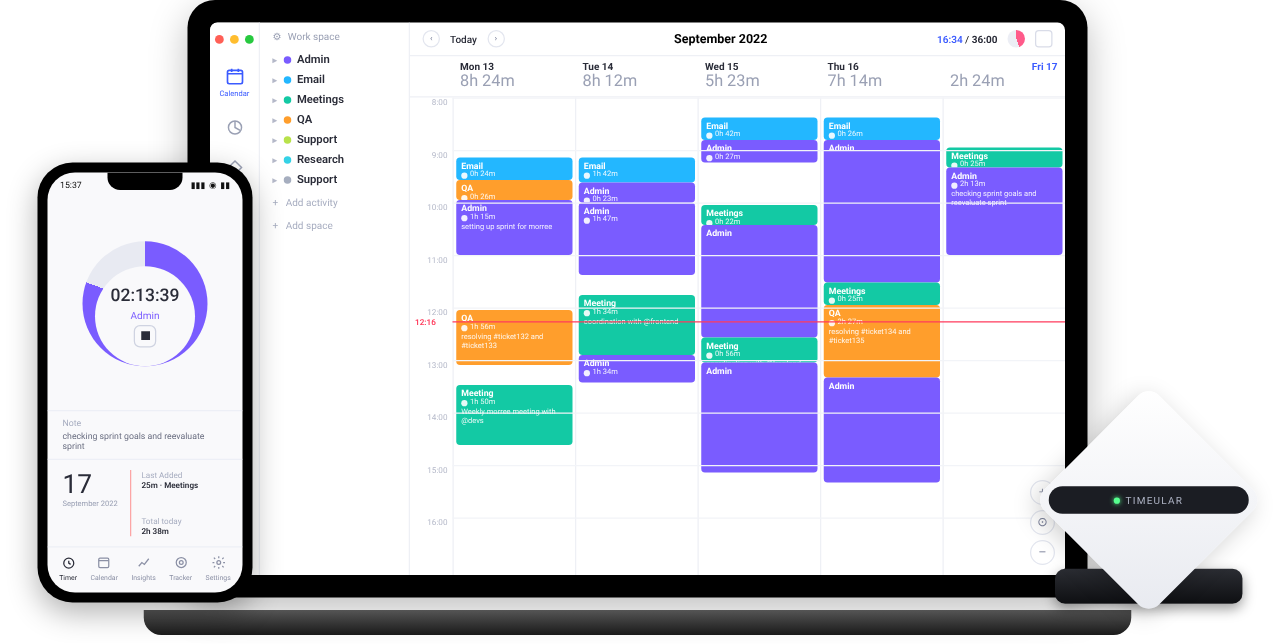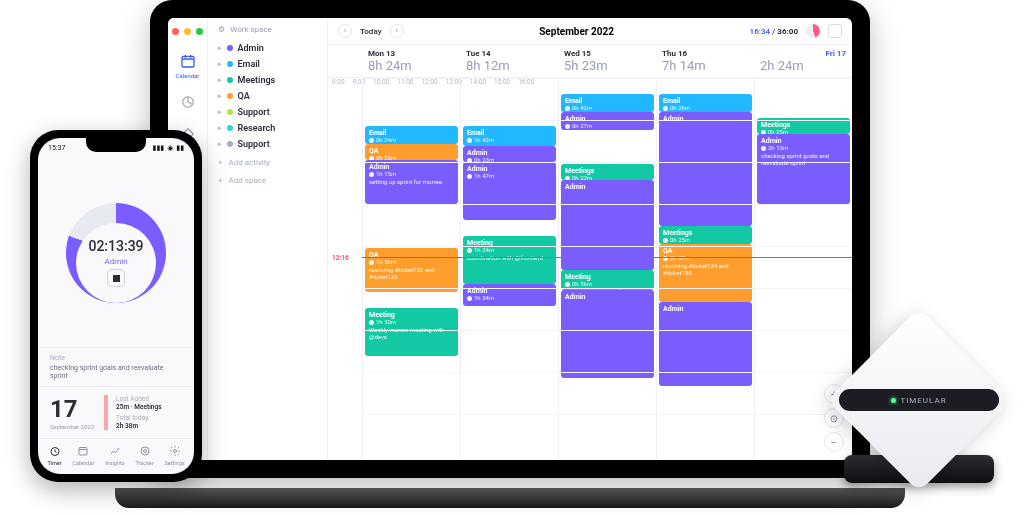--- a/index.html
+++ b/index.html
@@ -103,21 +103,21 @@
   
   .day-head{display:flex;border-bottom:1px solid #eef0f5;}
   .gutter{width:34px;}
   .day-col{flex:1;padding:4px 6px;}
   .day-name{font-weight:700;font-size:8px;color:#2a2c38;}
   .day-name.today{color:#3b5bff;text-align:right;}
   .day-dur{font-size:13px;color:#9aa0b4;}
 
   
   .grid{flex:1;display:flex;position:relative;overflow:hidden;}
-  .time-gutter{width:34px;display:flex;flex-direction:row;color:#b5b9c9;font-size:6.5px;}
+  .time-gutter{width:34px;display:flex;flex-direction:column;color:#b5b9c9;font-size:6.5px;}
   .time-gutter div{height:42px;padding:0 4px;text-align:right;}
   .cols{flex:1;display:flex;position:relative;}
   .col{flex:1;border-left:1px solid #eef0f5;position:relative;}
   .hline{position:absolute;left:0;right:0;border-top:1px solid #f2f4f8;}
   .nowline{position:absolute;left:0;right:0;border-top:1px solid #ff3b5c;z-index:5;}
   .nowlabel{position:absolute;left:-30px;font-size:6.5px;color:#ff3b5c;font-weight:600;transform:translateY(-50%);}
 
   .evt{
     position:absolute;left:2px;right:2px;border-radius:3px;padding:3px 4px;
     color:#fff;font-size:6.5px;line-height:1.15;overflow:hidden;
@@ -151,23 +151,23 @@
   .ring{width:100px;height:100px;border-radius:50%;background:conic-gradient(#7a5cff 0 290deg,#e8eaf2 290deg 360deg);display:flex;align-items:flex-end;justify-content:center;}
   .ring-inner{width:80px;height:80px;border-radius:50%;background:#f9f9fb;display:flex;flex-direction:column;align-items:center;justify-content:center;gap:3px;}
   .timer-val{font-size:14px;font-weight:500;color:#2a2c38;}
   .timer-cat{font-size:8px;color:#7a5cff;}
   .stopbtn{width:18px;height:18px;border:1px solid #cfd3e1;border-radius:5px;display:flex;align-items:center;justify-content:center;}
   .stopbtn span{width:7px;height:7px;background:#2a2c38;}
   .note-box{padding:6px 12px;font-size:7px;border-top:1px solid #edeff6;}
   .note-label{color:#a7adc0;margin-bottom:2px;}
   .note-text{color:#6b6f82;}
   .summary{display:flex;gap:10px;padding:8px 12px;border-top:1px solid #edeff6;}
-  .big-day{font-size:24px;font-weight:700;color:#2a2c38;}
+  .big-day{font-size:21px;font-weight:400;color:#2a2c38;}
   .big-day-sub{font-size:6px;color:#9aa0b4;}
-  .sum-col{display:flex;flex-direction:column;gap:3px;font-size:6.5px;border-left:4px solid #fca5a5;padding-left:8px;}
+  .sum-col{display:flex;flex-direction:column;gap:21px;font-size:6.5px;border-left:1px solid #fca5a5;padding-left:8px;}
   .sum-lbl{color:#a7adc0;}
   .sum-val{color:#2a2c38;font-weight:600;}
   .tabbar{display:flex;justify-content:space-around;padding:6px 4px 8px;border-top:1px solid #edeff6;}
   .tab{display:flex;flex-direction:column;align-items:center;gap:2px;font-size:5.5px;color:#8b90a5;}
   .tab svg{width:12px;height:12px;}
   .tab.active{color:#2a2c38;}
 
   
   .tracker{
     position:absolute;right:20px;bottom:0;width:170px;height:180px;z-index:2;

